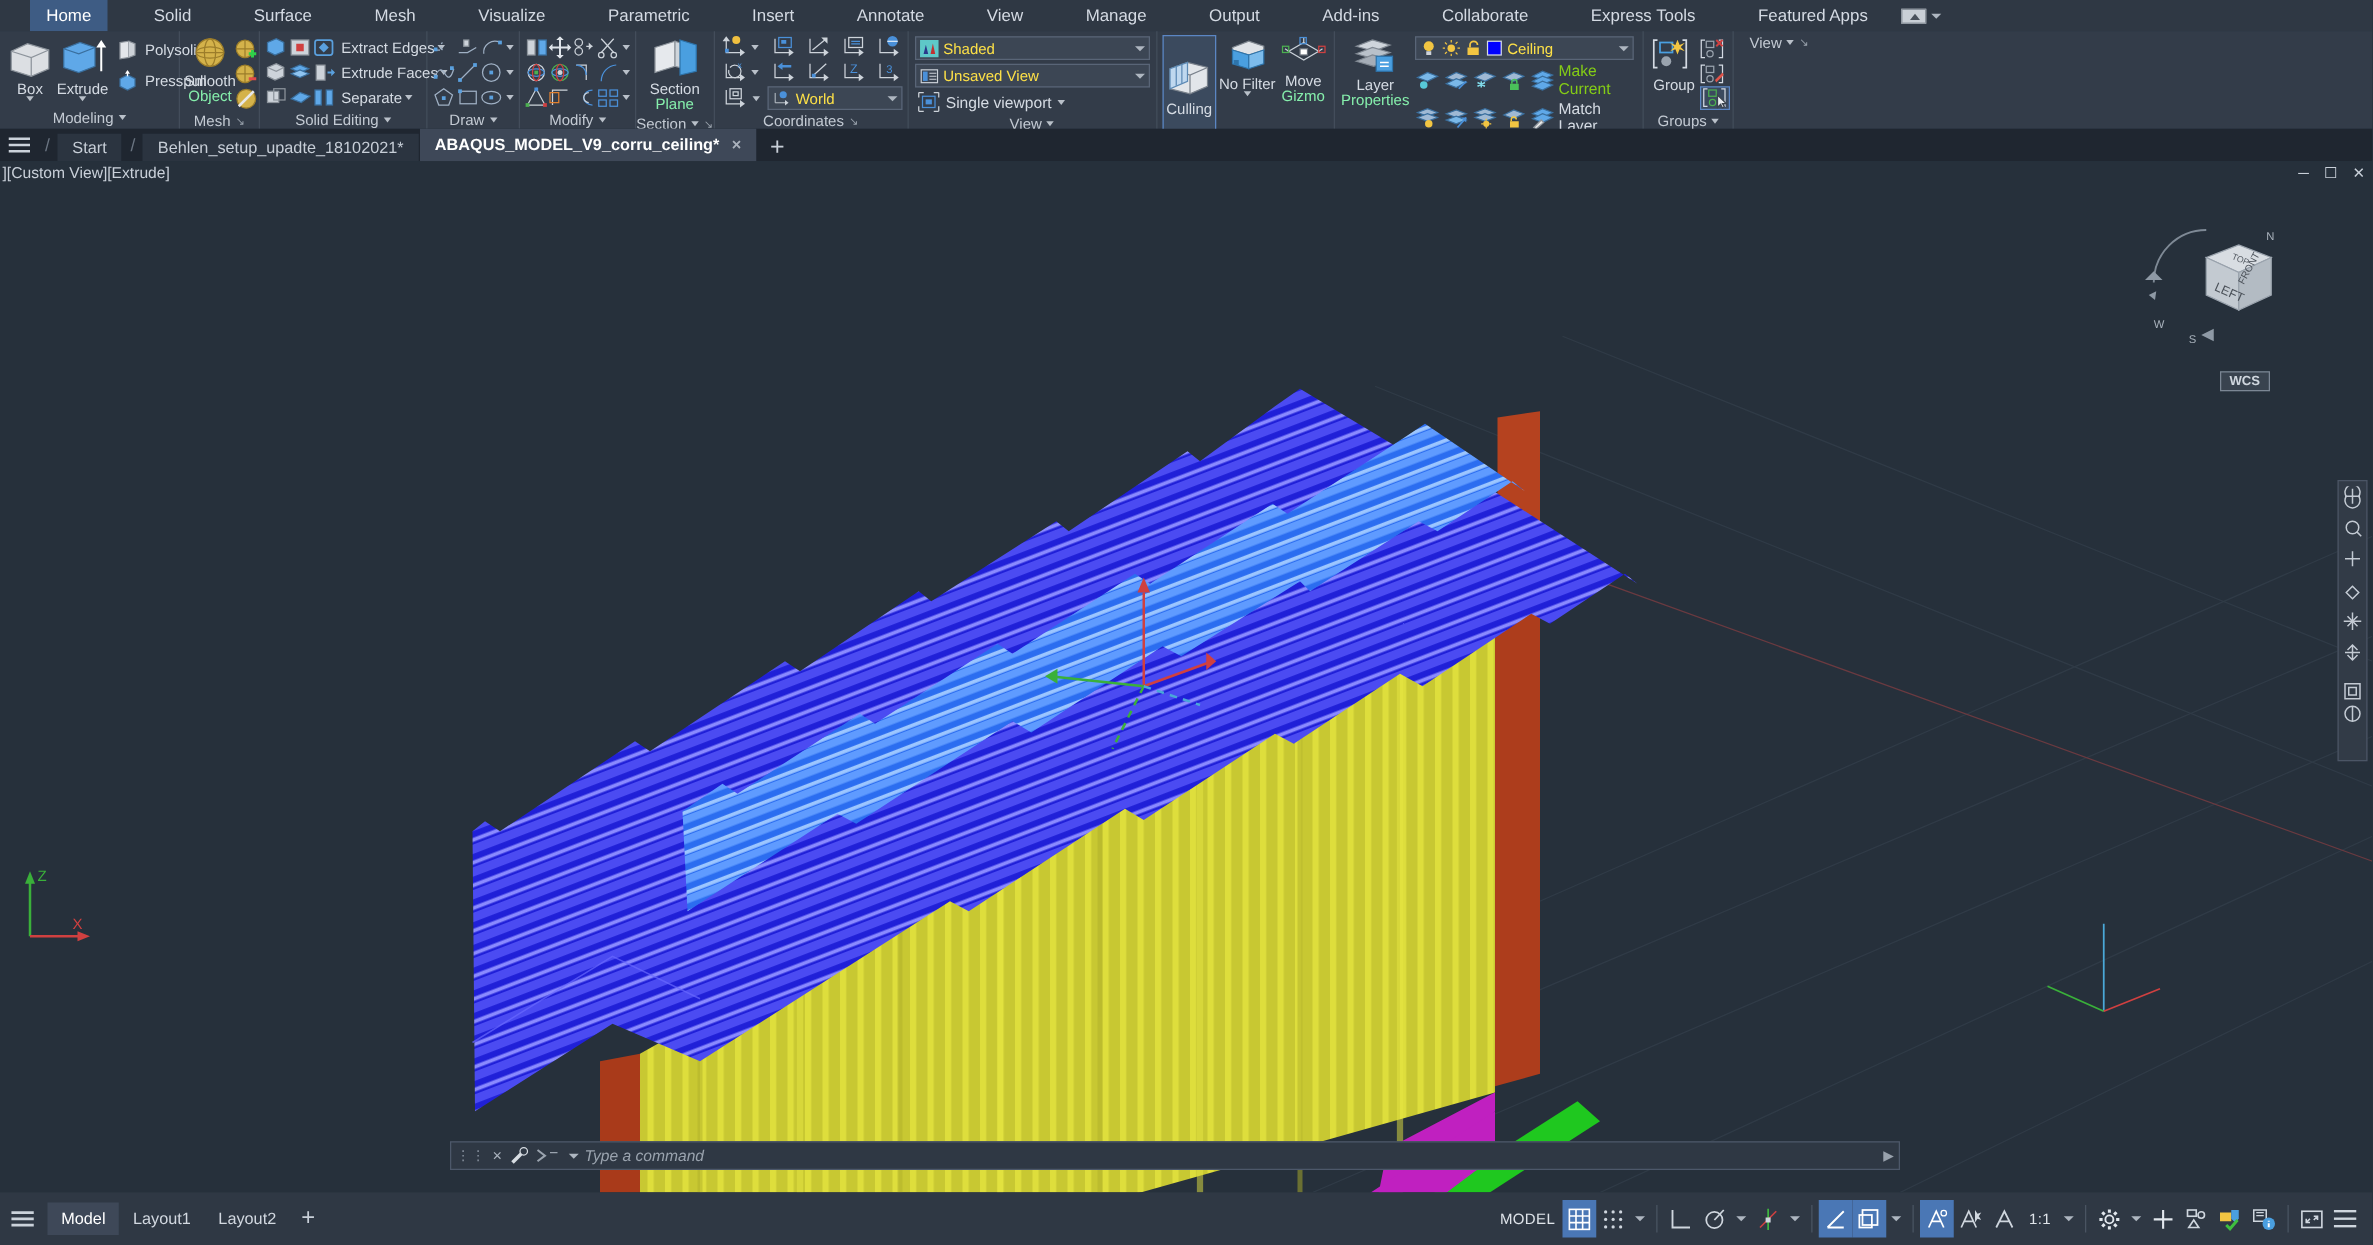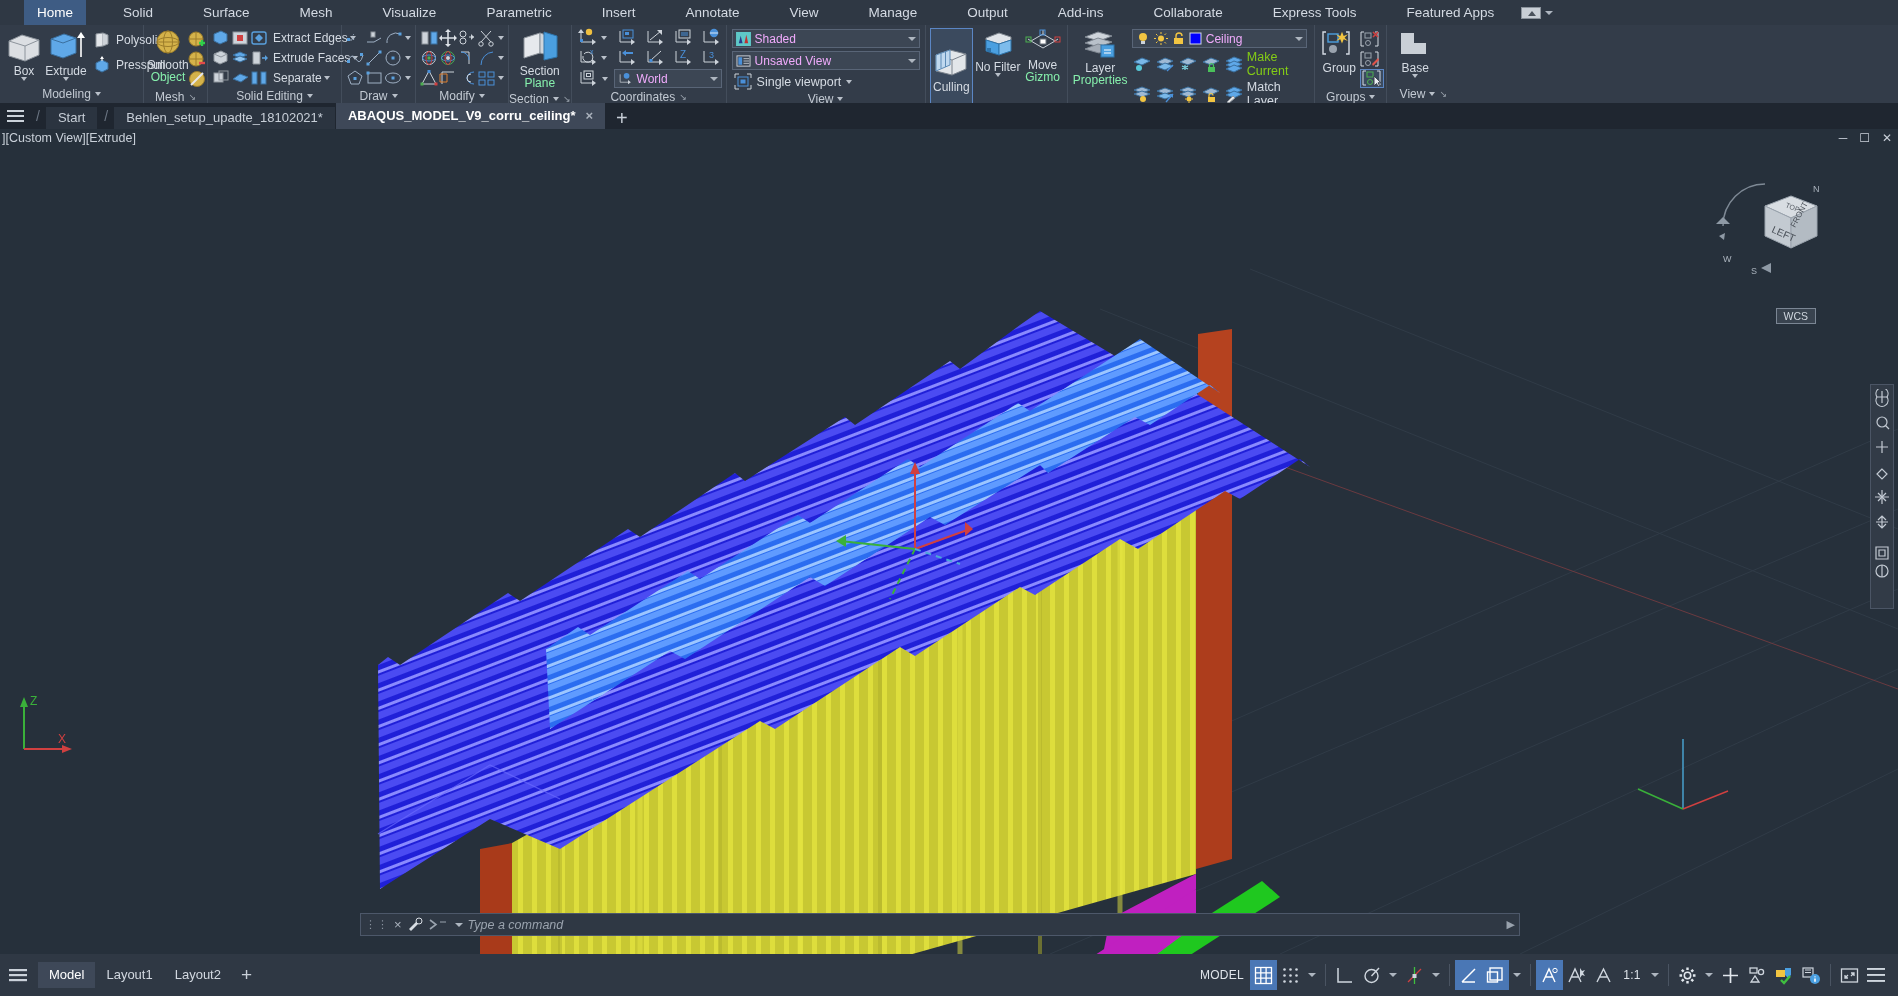--- a/index.html
+++ b/index.html
@@ -45,21 +45,21 @@
   
   .col3 { display:flex; flex-direction:column; gap:1px; }
   .srow { display:flex; align-items:center; gap:2px; height:19px; }
   .srow .tl { font-size:12px; color:#d5dbe3; white-space:nowrap; padding-left:2px;}
   .ico { display:inline-flex; align-items:center; justify-content:center; }
   .ico svg { display:block; }
 
   
   .combo { height:19px; background:#3c4654; border:1px solid #596577;
     display:flex; align-items:center; padding:0 3px; gap:4px; }
-  .combo .ct { font-size:12px; color:#f0abfc; white-space:nowrap; flex:1; }
+  .combo .ct { font-size:12px; color:#fde047; white-space:nowrap; flex:1; }
   .combo .cd { margin-left:auto; }
   .selbox { border:1px solid #5b86c4; background:#3b4a5e; }
 
   
   #filetabs { position:absolute; left:0; top:103px; width:1898px; height:26px;
     background:#1f2630; display:flex; align-items:flex-end; }
   #filetabs .hamb { width:30px; height:26px; display:flex; flex-direction:column;
     justify-content:center; align-items:center; gap:3px; }
   #filetabs .hamb i { display:block; width:17px; height:2px; background:#cbd2da; }
   #filetabs .sep { color:#6b7582; font-size:14px; padding:0 6px; line-height:26px;}
@@ -72,22 +72,22 @@
 
   
   #canvaswrap { position:absolute; left:0; top:129px; width:1898px; height:825px;
     background:#26303b; overflow:hidden; }
   #vplabel { position:absolute; left:2px; top:2px; font-size:12.5px; color:#c9d0d9; }
   #winbtns { position:absolute; right:6px; top:2px; display:flex; gap:12px;
     color:#c9d0d9; font-size:12px; align-items:center;}
 
   
   #viewcube { position:absolute; right:55px; top:45px; width:130px; height:110px; }
-  #wcs { position:absolute; right:82px; top:179px; border:1px solid #7b8694;
-    background:#39434f; color:#cfd6de; font-size:10.5px; padding:1px 7px; }
+  #wcs { position:absolute; right:82px; top:168px; border:1px solid #7b8694;
+    background:#39434f; color:#cfd6de; font-size:10.5px; padding:1px 7px;font-weight:bold; }
 
   
   #navbar { position:absolute; right:4px; top:255px; width:24px; height:225px;
     background:#323b47; border:1px solid #4b5565; display:flex; flex-direction:column;
     align-items:center; padding-top:4px; gap:10px; }
 
   
   #cmdline { position:absolute; left:360px; bottom:18px; width:1160px; height:23px;
     background:#2f3844; border:1px solid #4d586a; display:flex; align-items:center;
     padding:0 4px; gap:5px; }
@@ -950,31 +950,20 @@
         </div>
       </div>
     </div>
     <div class="ptitle">
       <span>Groups</span>
       <span class="caret-s"></span>
     </div>
   </div>
 
   <div class="panel" style="width:1898px; border-right:none">
-    <div class="pbody" style="gap:0">
-      <div class="big" style="padding:2px 6px">
-        <span class="ico">
-            <svg width="36" height="30" viewBox="0 0 36 30">
-          <path d="M4 3 h13 v10 h12 v11 h-25 Z" fill="#c9cfd6"></path>
-            </svg>
-          </span>
-        <span class="lbl">Base</span>
-        <span class="caret-s"></span>
-      </div>
-    </div>
     <div class="ptitle" style="width:72px">
       <span>View</span>
       <span class="caret-s"></span>
       <span class="arr-se">↘</span>
     </div>
   </div>
 </div>
 
 <div id="filetabs">
   <div class="hamb">

